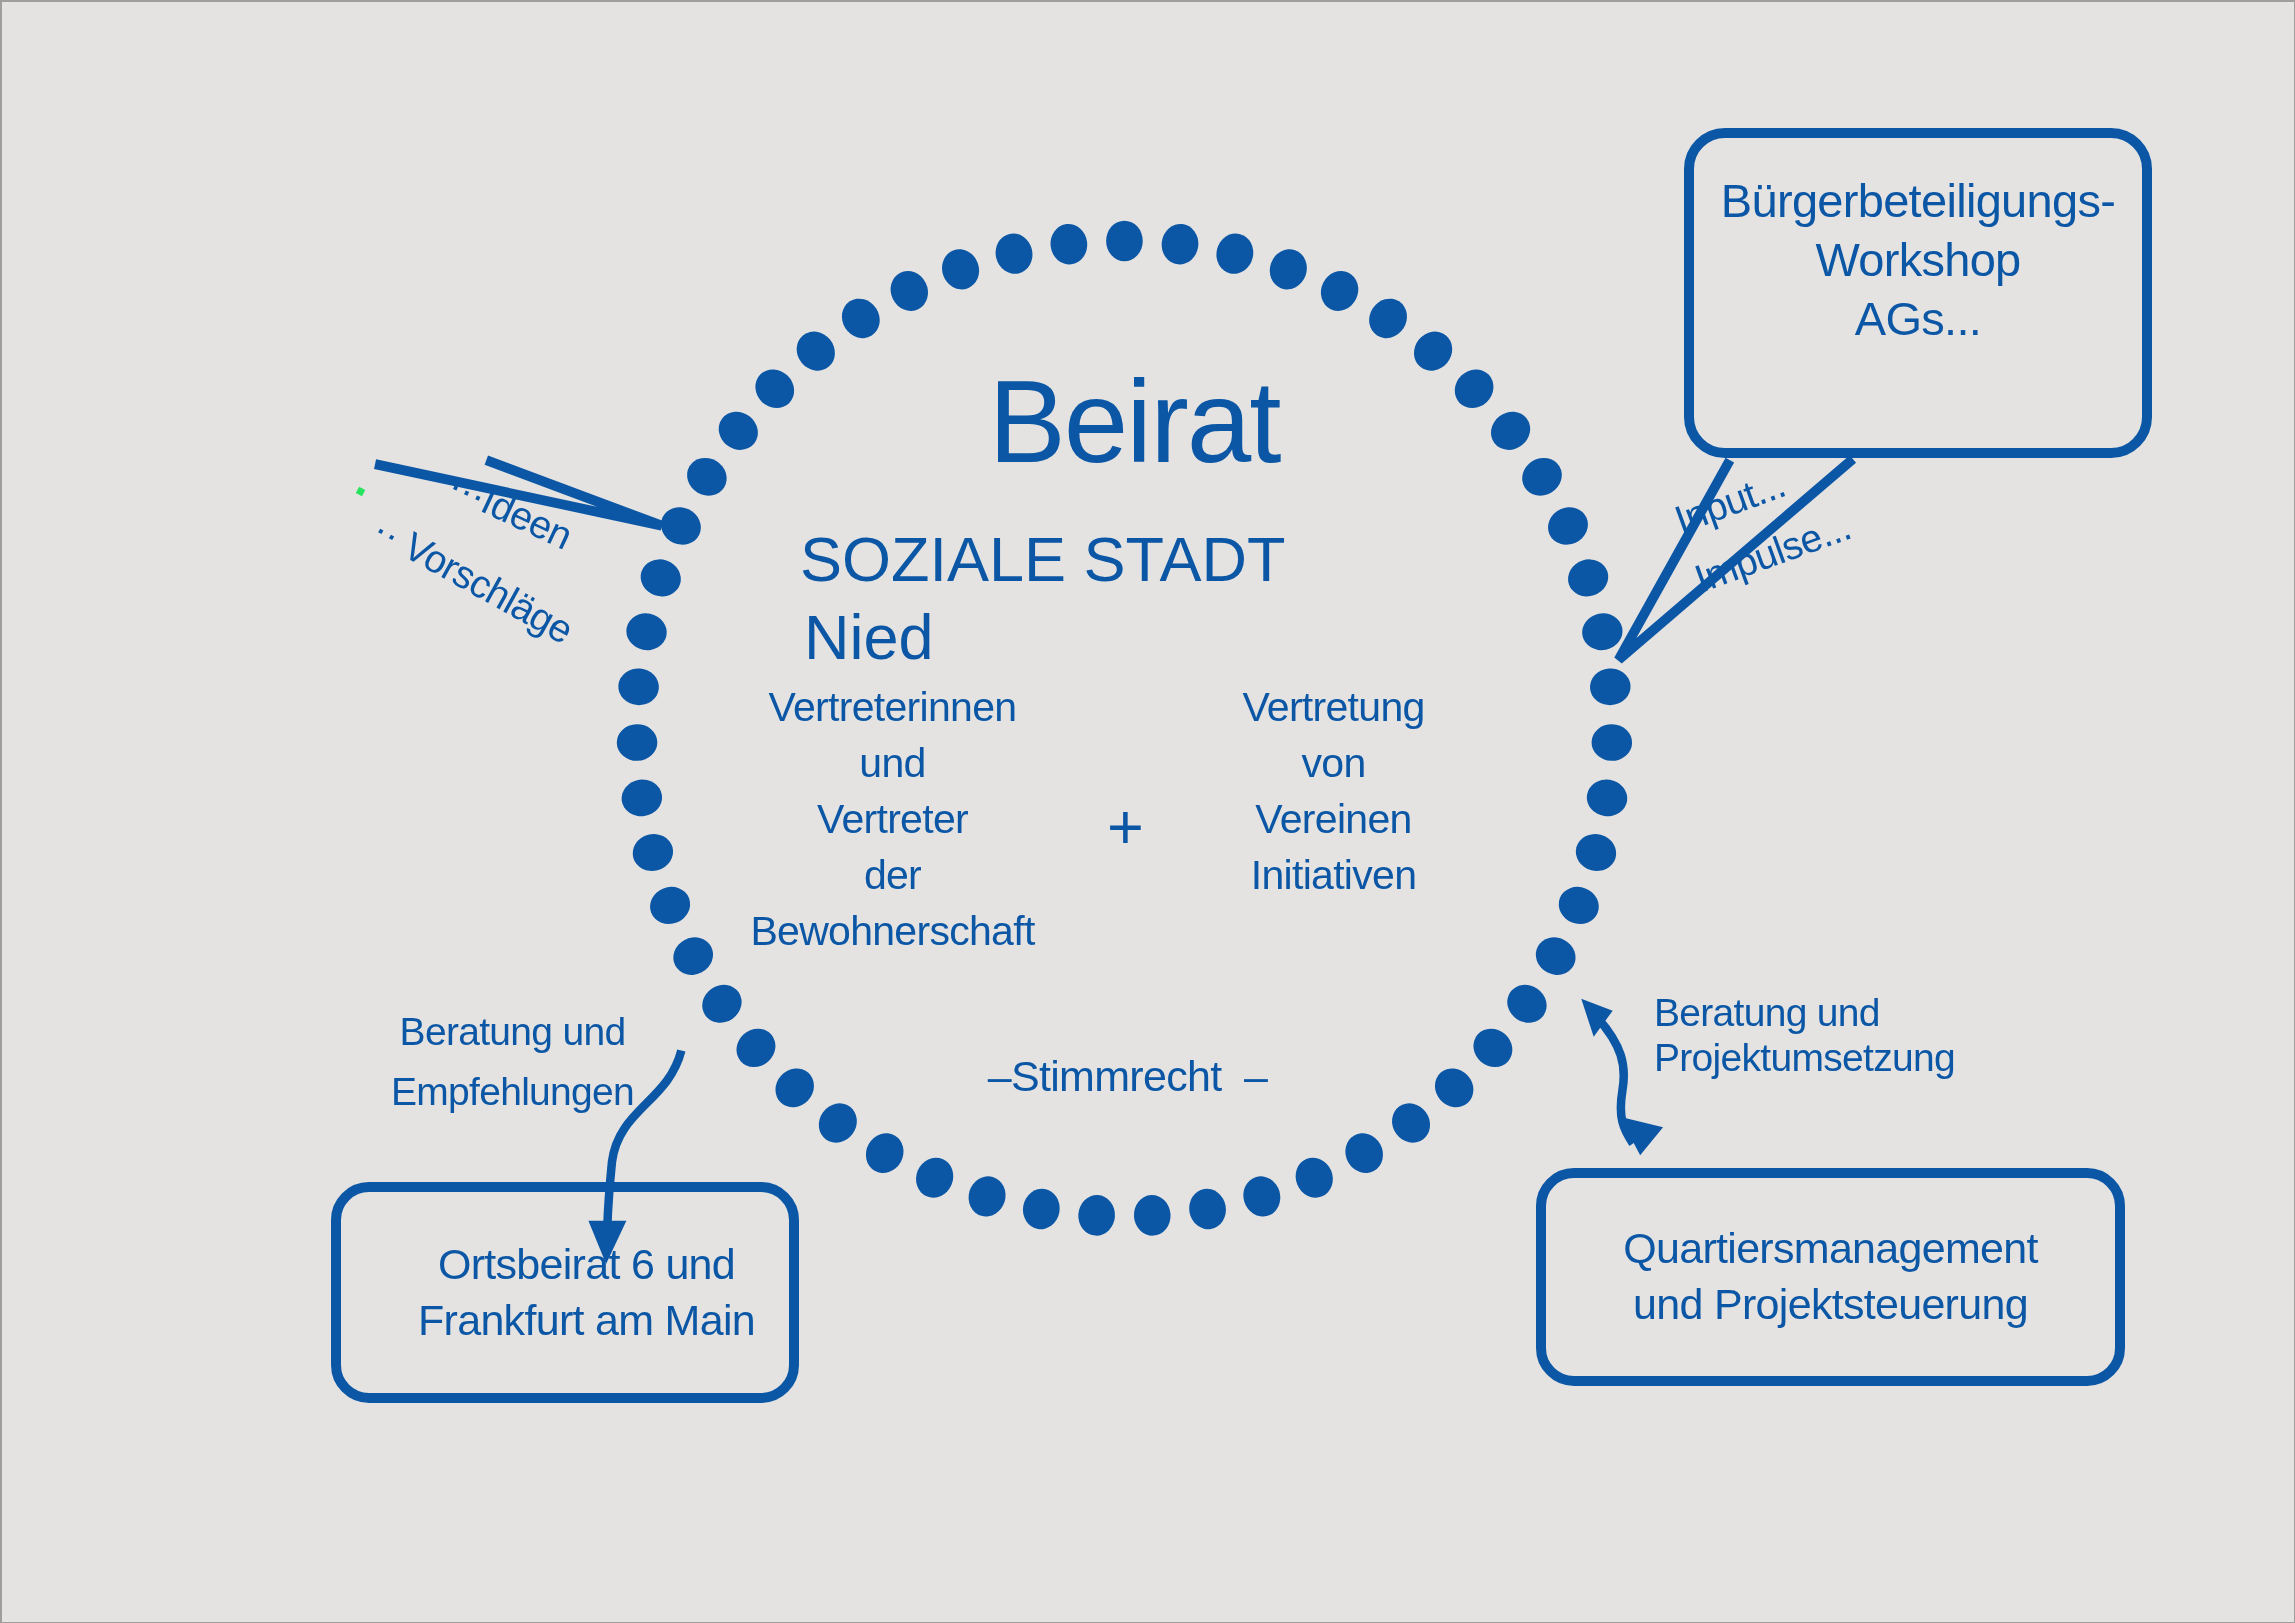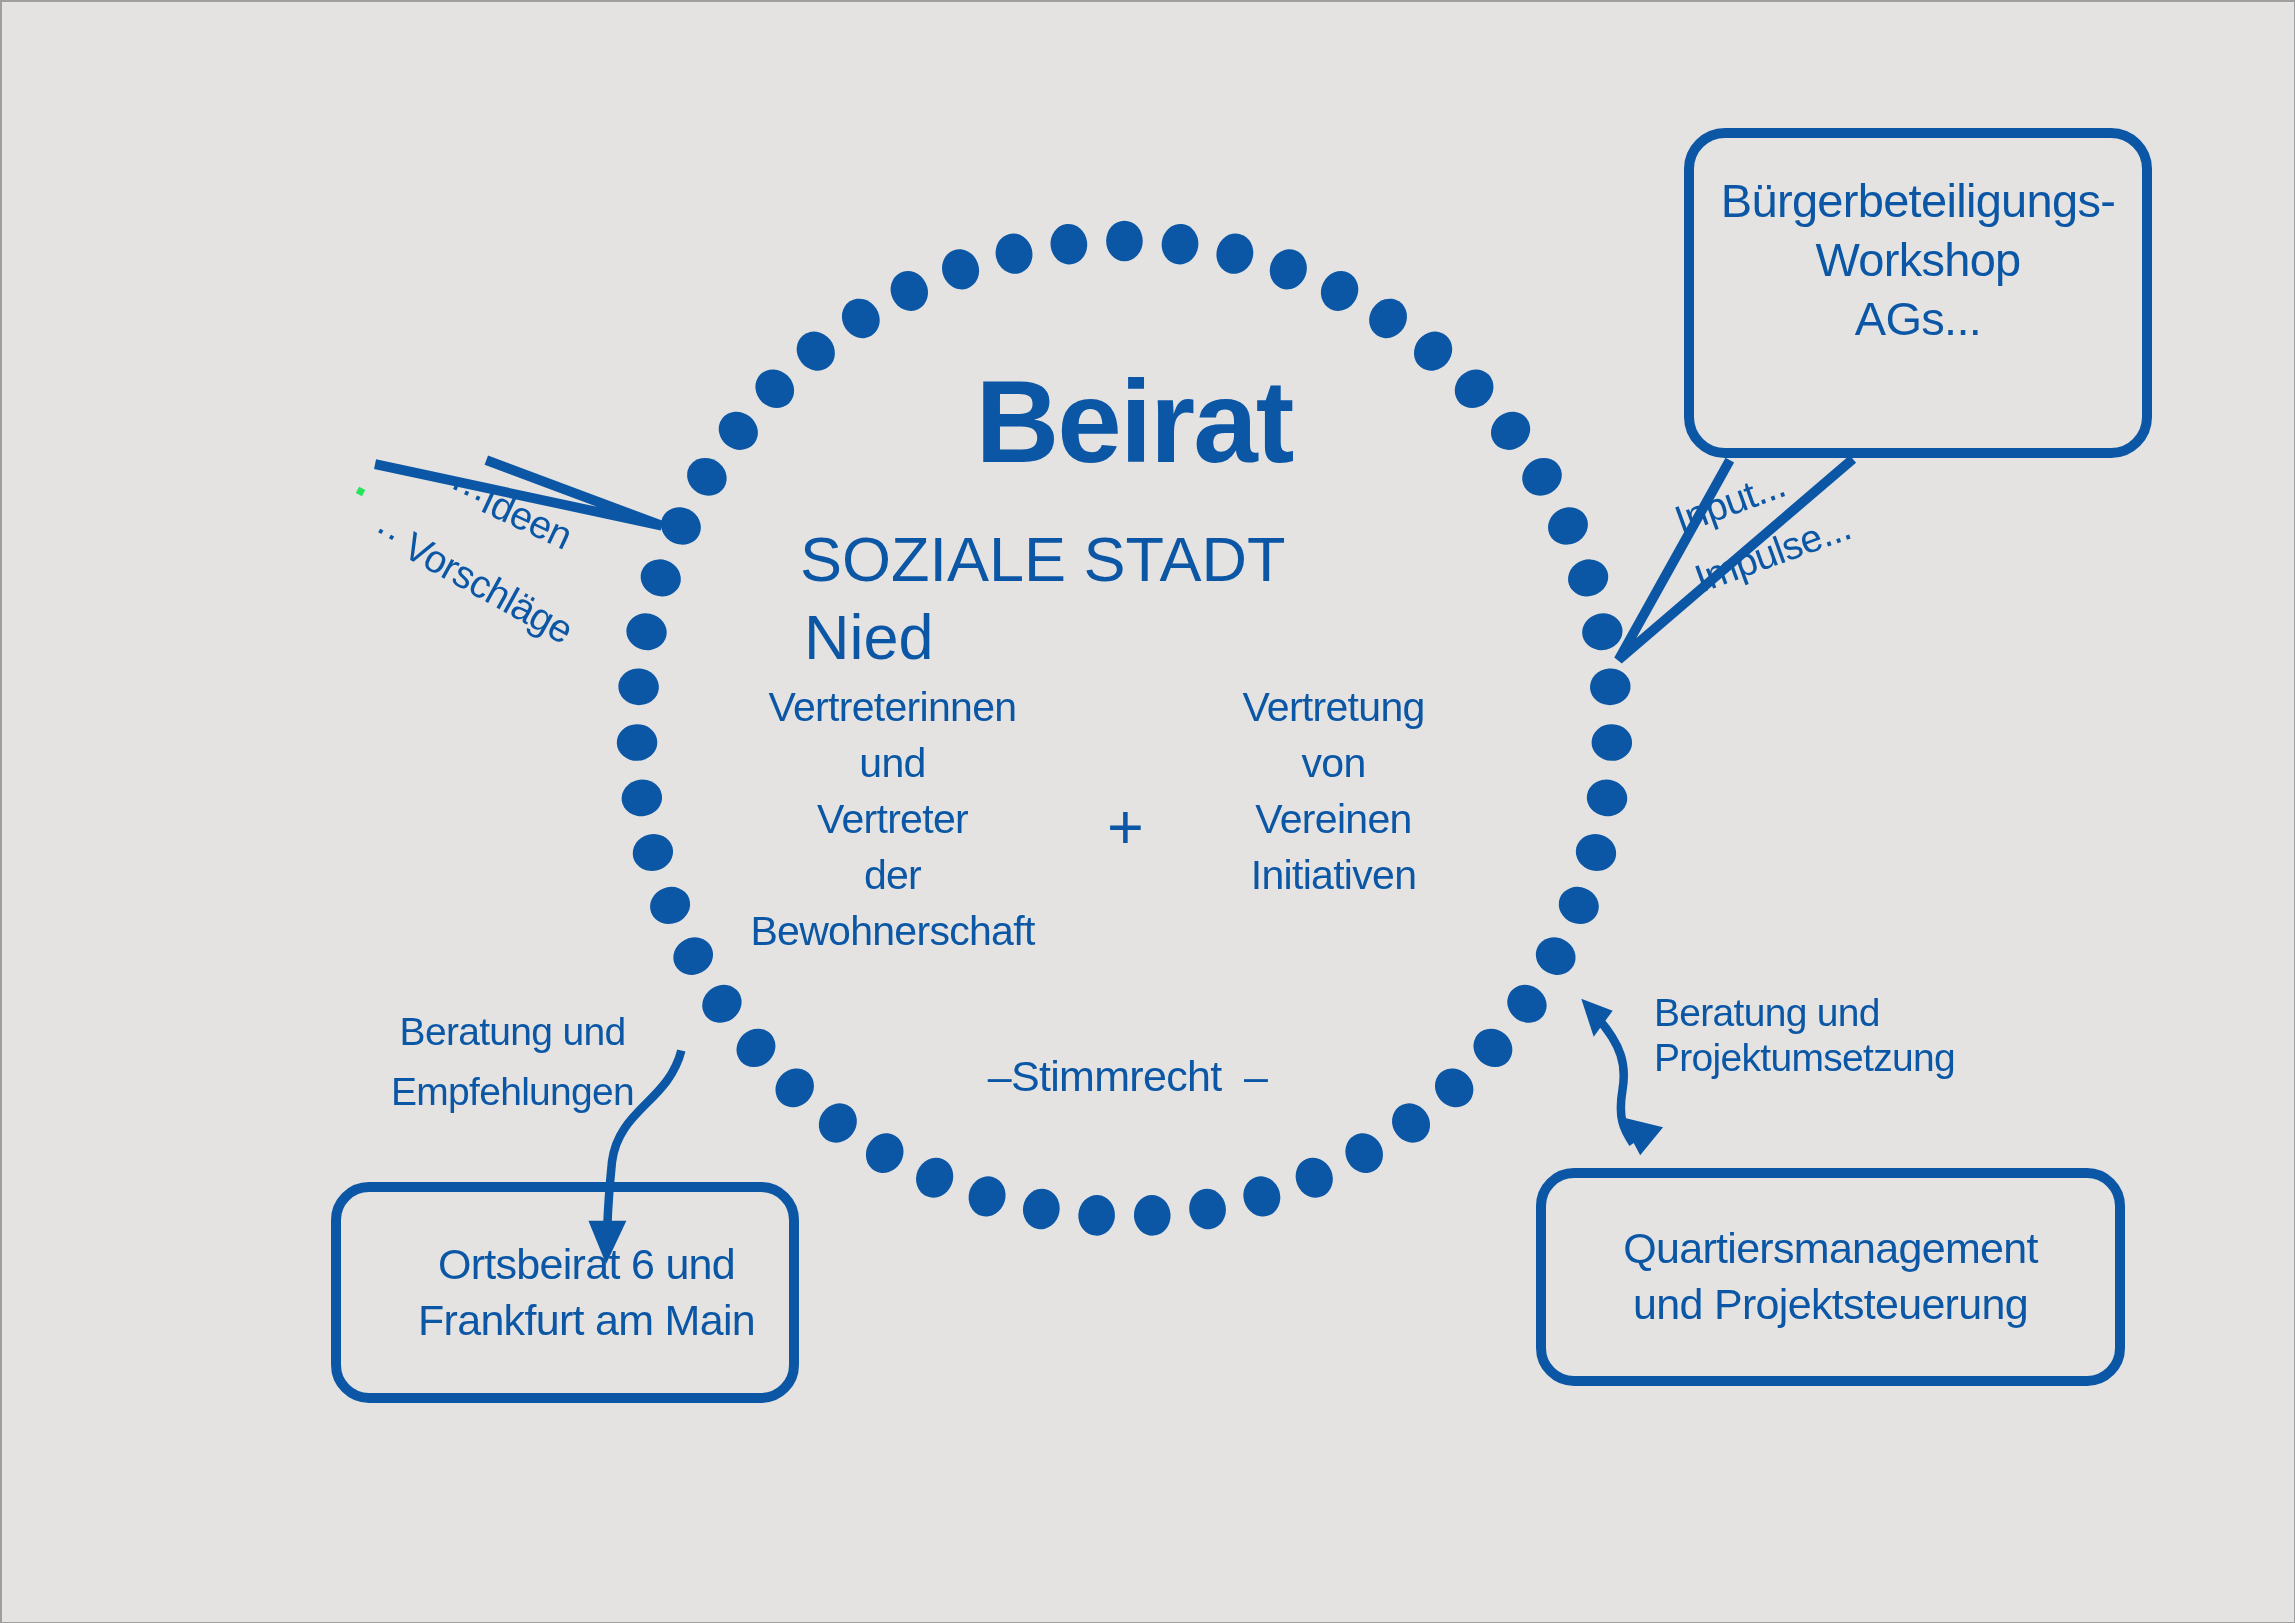--- a/index.html
+++ b/index.html
@@ -37,21 +37,21 @@
     border:10.5px solid var(--blue);
     border-radius:38px;
     background:var(--bg);
     box-sizing:border-box;
     display:flex;flex-direction:column;align-items:center;justify-content:center;
     text-align:center;
   }
   .roundbox .line{font-size:43px;line-height:1.3;letter-spacing:-0.7px;white-space:nowrap;}
   .u{text-decoration:underline;text-decoration-thickness:3.9px;text-underline-offset:6.5px;}
   
-  .title{font-size:116px;font-weight:bold;letter-spacing:-2px;text-align:center;white-space:nowrap;}
+  .title{font-size:116px;font-weight:normal;letter-spacing:-2px;text-align:center;white-space:nowrap;}
   .subtitle{font-size:63px;letter-spacing:0px;text-align:left;white-space:nowrap;margin-top:40px;}
   .col{display:flex;flex-direction:column;text-align:center;}
   .col .line{font-size:41px;line-height:56px;letter-spacing:-0.7px;white-space:nowrap;}
   .plus{font-size:63px;text-align:center;}
   .voting{font-size:43px;text-align:center;white-space:pre;letter-spacing:-0.7px;}
   
   .note{font-size:39px;letter-spacing:-0.7px;white-space:nowrap;transform-origin:left top;}
   .arrowlabel{font-size:39px;letter-spacing:-0.7px;line-height:1.55;white-space:nowrap;}
   .center-text{text-align:center;}
   .left-text{text-align:left;}

